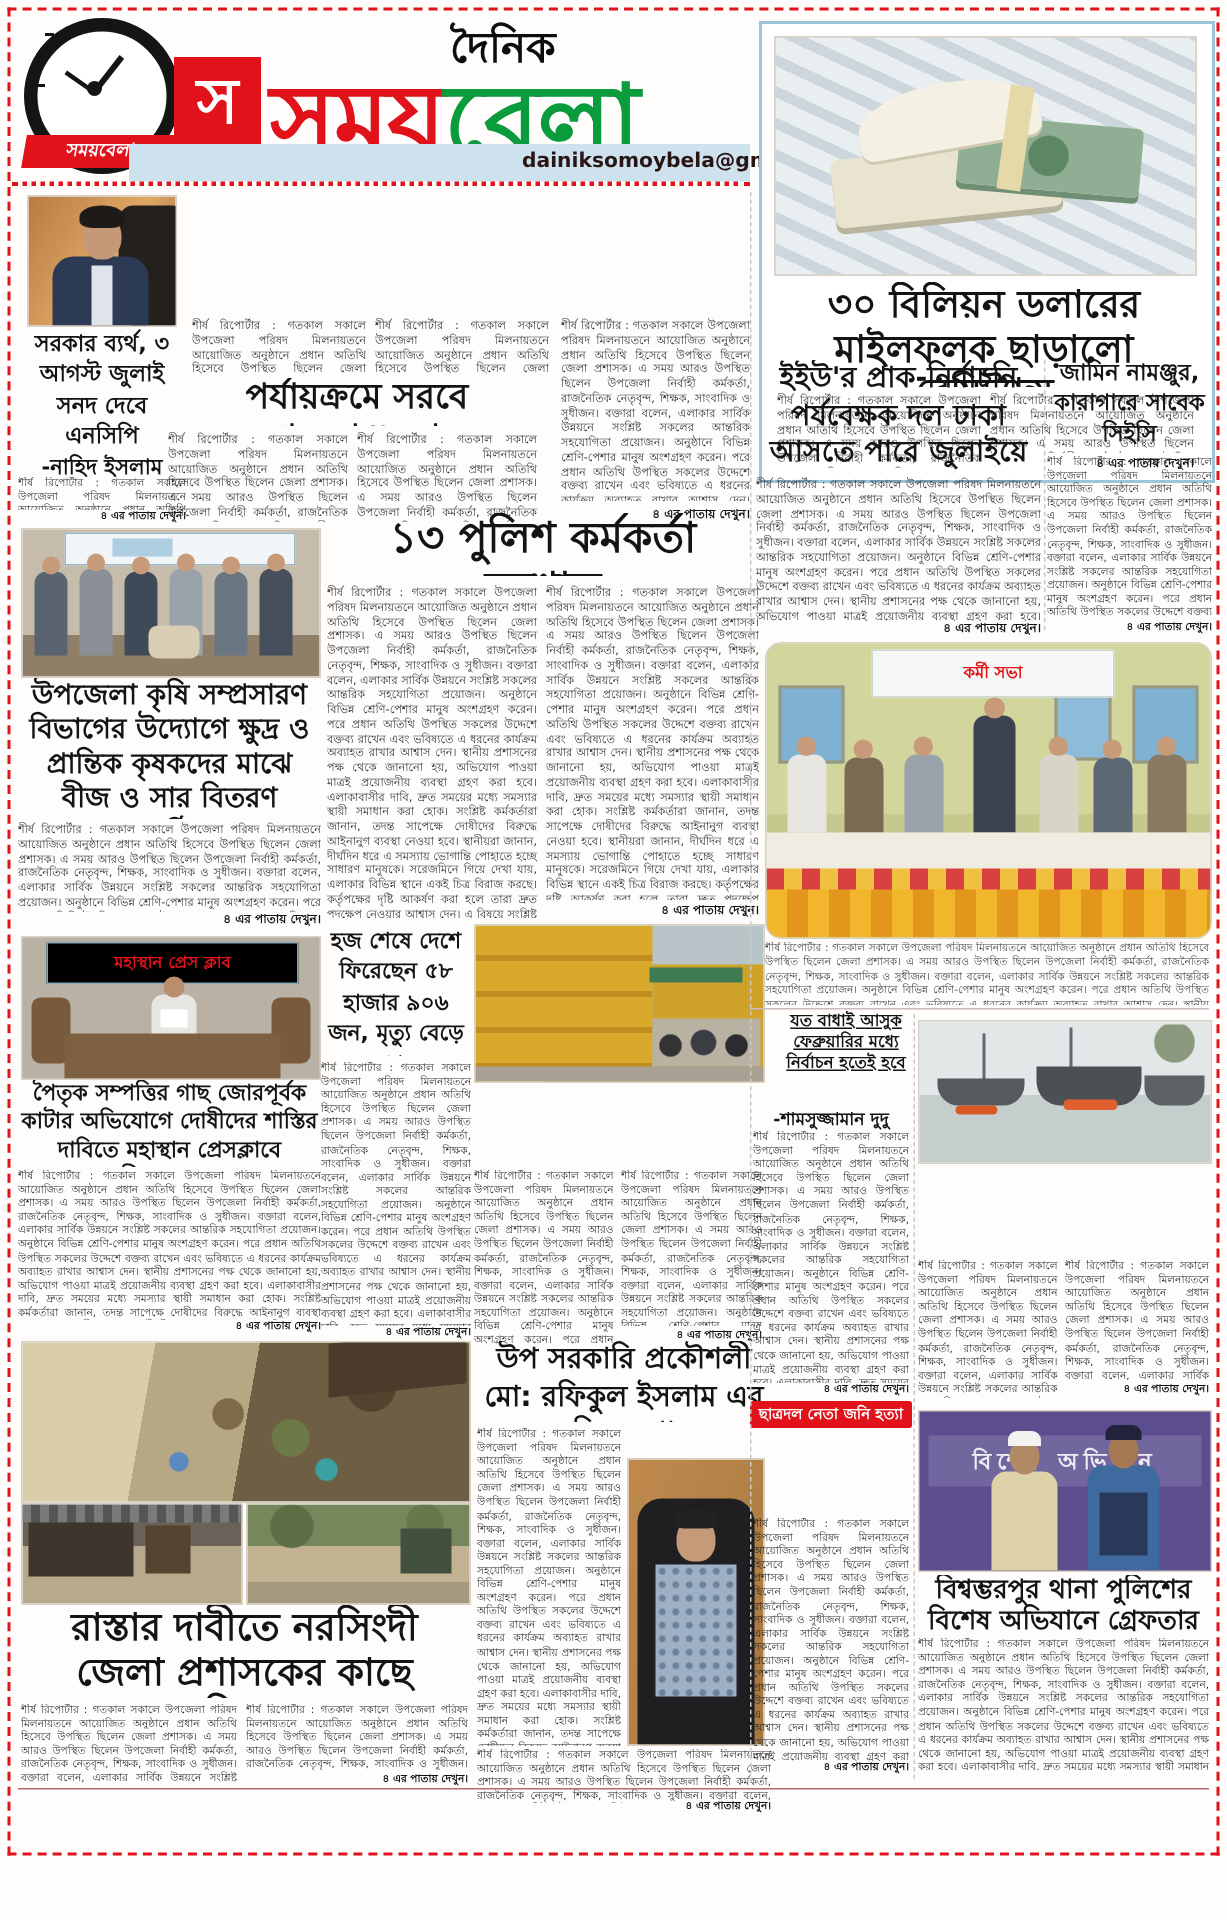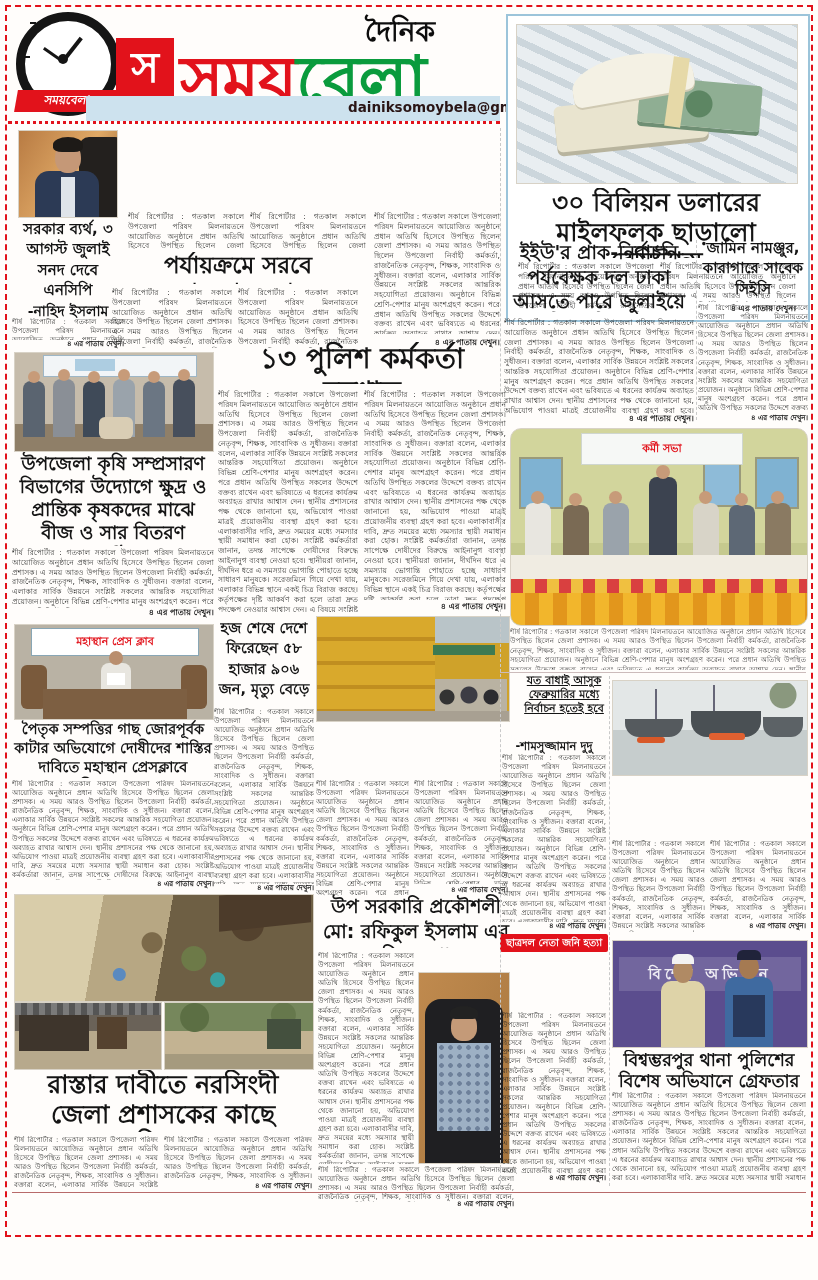--- a/index.html
+++ b/index.html
@@ -49,21 +49,21 @@
       <div class="abs" style="left:16px;top:12px;width:6px;height:2px;background:#151515;"></div>
       <div class="abs" style="left:70px;top:12px;width:6px;height:2px;background:#151515;transform:rotate(45deg);"></div>
       <div class="abs" style="left:8px;top:46px;width:8px;height:2px;background:#151515;"></div>
     </div>
     <div class="abs" style="left:116px;top:38px;width:58px;height:60px;background:var(--accent-red);display:flex;align-items:center;justify-content:center;">
       <span style="color:#fff;font-size:42px;font-weight:bold;line-height:1;">স</span>
     </div>
     <div class="abs" style="left:16px;top:90px;width:102px;height:22px;background:var(--accent-red);transform:skewX(-10deg);display:flex;align-items:center;justify-content:center;">
       <span style="color:#fff;font-size:12px;font-weight:bold;white-space:nowrap;">সময়বেলা</span>
     </div>
-    <div class="abs" style="left:300px;top:10px;width:200px;text-align:center;font-size:28px;font-weight:bold;color:#0d0d0d;">দৈনিক</div>
+    <div class="abs" style="left:300px;top:10px;width:200px;text-align:left;font-size:28px;font-weight:bold;color:#0d0d0d;">দৈনিক</div>
     <div class="mast-title" style="left:180px;top:30px;font-size:66px;">
       <span style="color:var(--accent-red);">সময়</span><span style="color:var(--title-green);">বেলা</span>
     </div>
     <div class="strip" style="left:86px;top:96px;width:414px;height:25px;"></div>
     <div class="abs" style="left:348px;top:99px;width:150px;font-size:13.5px;font-weight:bold;color:#2a1515;white-space:nowrap;">dainiksomoybela@gmail.com</div>
   </div>
   <div class="dotline" style="left:8px;top:121px;width:492px;"></div>
 
   <div class="abs" style="left:506px;top:14px;width:300px;height:304px;border:2px solid var(--box-border-blue);background:#fff;">
     <div class="ph" style="left:8px;top:8px;width:280px;height:158px;
@@ -173,21 +173,21 @@
     <div style="left:118px;top:26px;width:74px;height:78px;background:#cfa22a;"></div>
     <div style="left:116px;top:28px;width:62px;height:10px;background:#3e7a52;"></div>
     <div style="left:118px;top:62px;width:72px;height:32px;background:radial-gradient(circle at 12px 18px,#333 0 7px,transparent 8px),radial-gradient(circle at 34px 16px,#3c3c44 0 8px,transparent 9px),radial-gradient(circle at 56px 18px,#2c2c30 0 7px,transparent 8px),#b9b2a2;"></div>
     <div style="left:0;top:94px;width:192px;height:10px;background:#a8a092;"></div>
   </div>
   <div class="bt" style="left:316px;top:780px;width:93px;height:116px;font-size:7px;">শীর্ষ রিপোর্টার : গতকাল সকালে উপজেলা পরিষদ মিলনায়তনে আয়োজিত অনুষ্ঠানে প্রধান অতিথি হিসেবে উপস্থিত ছিলেন জেলা প্রশাসক। এ সময় আরও উপস্থিত ছিলেন উপজেলা নির্বাহী কর্মকর্তা, রাজনৈতিক নেতৃবৃন্দ, শিক্ষক, সাংবাদিক ও সুধীজন। বক্তারা বলেন, এলাকার সার্বিক উন্নয়নে সংশ্লিষ্ট সকলের আন্তরিক সহযোগিতা প্রয়োজন। অনুষ্ঠানে বিভিন্ন শ্রেণি-পেশার মানুষ অংশগ্রহণ করেন। পরে প্রধান অতিথি উপস্থিত সকলের উদ্দেশে বক্তব্য রাখেন এবং ভবিষ্যতে এ ধরনের কার্যক্রম অব্যাহত রাখার আশ্বাস দেন। স্থানীয় প্রশাসনের পক্ষ থেকে জানানো হয়, অভিযোগ পাওয়া মাত্রই প্রয়োজনীয় ব্যবস্থা গ্রহণ করা হবে। এলাকাবাসীর দাবি, দ্রুত সময়ের মধ্যে সমস্যার স্থায়ী সমাধান করা হোক। সংশ্লিষ্ট কর্মকর্তারা জানান, তদন্ত সাপেক্ষে দোষীদের বিরুদ্ধে আইনানুগ ব্যবস্থা নেওয়া হবে। স্থানীয়রা জানান, দীর্ঘদিন ধরে এ সমস্যায় ভোগান্তি পোহাতে হচ্ছে সাধারণ মানুষকে। সরেজমিনে গিয়ে দেখা যায়, এলাকার বিভিন্ন স্থানে একই চিত্র বিরাজ করছে। কর্তৃপক্ষের দৃষ্টি আকর্ষণ করা হলে তারা দ্রুত পদক্ষেপ নেওয়ার আশ্বাস দেন। এ বিষয়ে সংশ্লিষ্ট দপ্তরে যোগাযোগ করা হলে জানানো হয়, বিষয়টি গুরুত্বের সঙ্গে দেখা হচ্ছে এবং শিগগিরই সমাধান মিলবে বলে আশা করা যাচ্ছে। অনুষ্ঠান শেষে অতিথিরা উপস্থিত সবার সঙ্গে কুশল বিনিময় করেন এবং কার্যক্রম ঘুরে দেখেন।</div>
   <div class="bt" style="left:414px;top:780px;width:94px;height:104px;font-size:7px;">শীর্ষ রিপোর্টার : গতকাল সকালে উপজেলা পরিষদ মিলনায়তনে আয়োজিত অনুষ্ঠানে প্রধান অতিথি হিসেবে উপস্থিত ছিলেন জেলা প্রশাসক। এ সময় আরও উপস্থিত ছিলেন উপজেলা নির্বাহী কর্মকর্তা, রাজনৈতিক নেতৃবৃন্দ, শিক্ষক, সাংবাদিক ও সুধীজন। বক্তারা বলেন, এলাকার সার্বিক উন্নয়নে সংশ্লিষ্ট সকলের আন্তরিক সহযোগিতা প্রয়োজন। অনুষ্ঠানে বিভিন্ন শ্রেণি-পেশার মানুষ অংশগ্রহণ করেন। পরে প্রধান অতিথি উপস্থিত সকলের উদ্দেশে বক্তব্য রাখেন এবং ভবিষ্যতে এ ধরনের কার্যক্রম অব্যাহত রাখার আশ্বাস দেন। স্থানীয় প্রশাসনের পক্ষ থেকে জানানো হয়, অভিযোগ পাওয়া মাত্রই প্রয়োজনীয় ব্যবস্থা গ্রহণ করা হবে। এলাকাবাসীর দাবি, দ্রুত সময়ের মধ্যে সমস্যার স্থায়ী সমাধান করা হোক। সংশ্লিষ্ট কর্মকর্তারা জানান, তদন্ত সাপেক্ষে দোষীদের বিরুদ্ধে আইনানুগ ব্যবস্থা নেওয়া হবে। স্থানীয়রা জানান, দীর্ঘদিন ধরে এ সমস্যায় ভোগান্তি পোহাতে হচ্ছে সাধারণ মানুষকে। সরেজমিনে গিয়ে দেখা যায়, এলাকার বিভিন্ন স্থানে একই চিত্র বিরাজ করছে। কর্তৃপক্ষের দৃষ্টি আকর্ষণ করা হলে তারা দ্রুত পদক্ষেপ নেওয়ার আশ্বাস দেন। এ বিষয়ে সংশ্লিষ্ট দপ্তরে যোগাযোগ করা হলে জানানো হয়, বিষয়টি গুরুত্বের সঙ্গে দেখা হচ্ছে এবং শিগগিরই সমাধান মিলবে বলে আশা করা যাচ্ছে। অনুষ্ঠান শেষে অতিথিরা উপস্থিত সবার সঙ্গে কুশল বিনিময় করেন এবং কার্যক্রম ঘুরে দেখেন।</div>
   <div class="cont" style="left:414px;top:884px;width:94px;font-size:7px;">৪ এর পাতায় দেখুন।</div>
 
   <div class="ph" style="left:14px;top:624px;width:198px;height:94px;background:#b9b2a4;">
-    <div style="left:16px;top:3px;width:166px;height:26px;background:#ffffff;border:1px solid #88a6b5;display:flex;align-items:center;justify-content:center;">
+    <div style="left:16px;top:3px;width:166px;height:26px;background:#000000;border:1px solid #88a6b5;display:flex;align-items:center;justify-content:center;">
       <span style="color:var(--accent-red);font-size:11px;font-weight:bold;white-space:nowrap;">মহাস্থান প্রেস ক্লাব</span>
     </div>
     <div style="left:6px;top:40px;width:26px;height:44px;background:#7a5a3c;border-radius:6px;"></div>
     <div style="right:6px;top:40px;width:26px;height:44px;background:#7a5a3c;border-radius:6px;"></div>
     <div style="left:86px;top:38px;width:30px;height:28px;background:#e8e6e0;border-radius:8px 8px 0 0;"></div>
     <div style="left:94px;top:26px;width:14px;height:14px;background:#b98e6e;border-radius:50%;"></div>
     <div style="left:92px;top:48px;width:18px;height:12px;background:#ffffff;"></div>
     <div style="left:28px;top:64px;width:144px;height:30px;background:#7d5f42;"></div>
   </div>
   <div class="hd" style="left:12px;top:720px;width:202px;height:58px;font-size:14.5px;line-height:1.3;">পৈতৃক সম্পত্তির গাছ জোরপূর্বক কাটার অভিযোগে দোষীদের শাস্তির দাবিতে মহাস্থান প্রেসক্লাবে ভুক্তভোগীর সংবাদ সম্মেলন</div>

